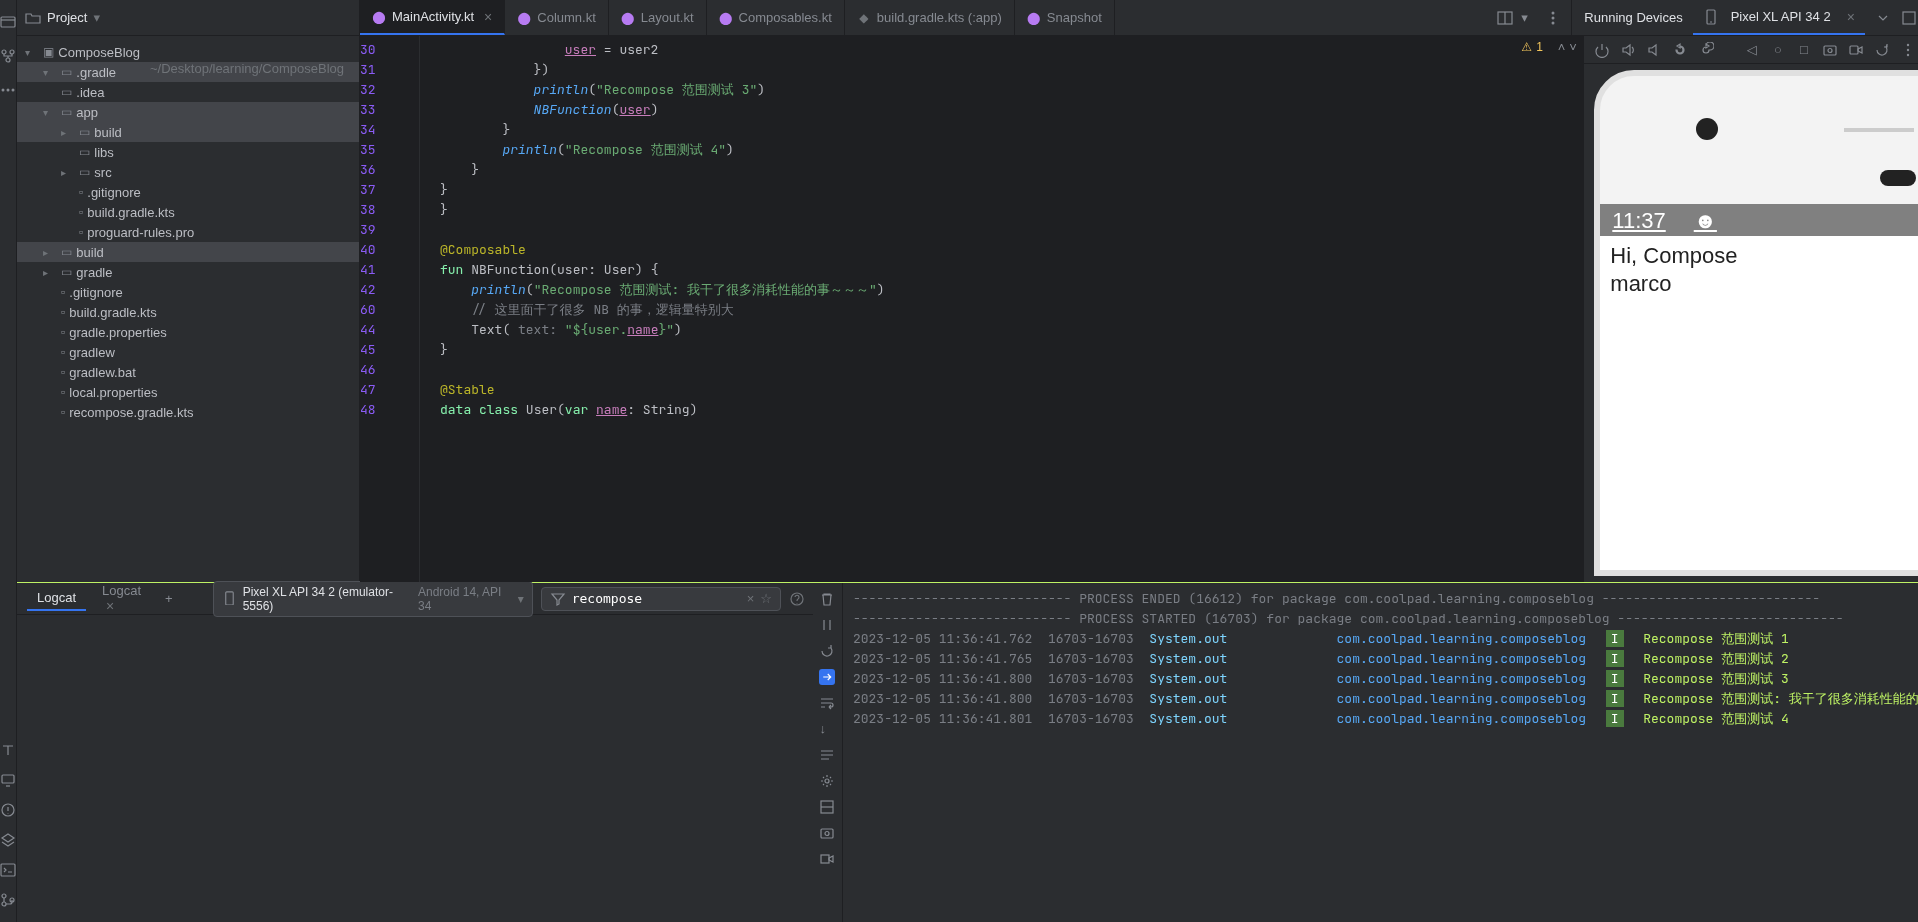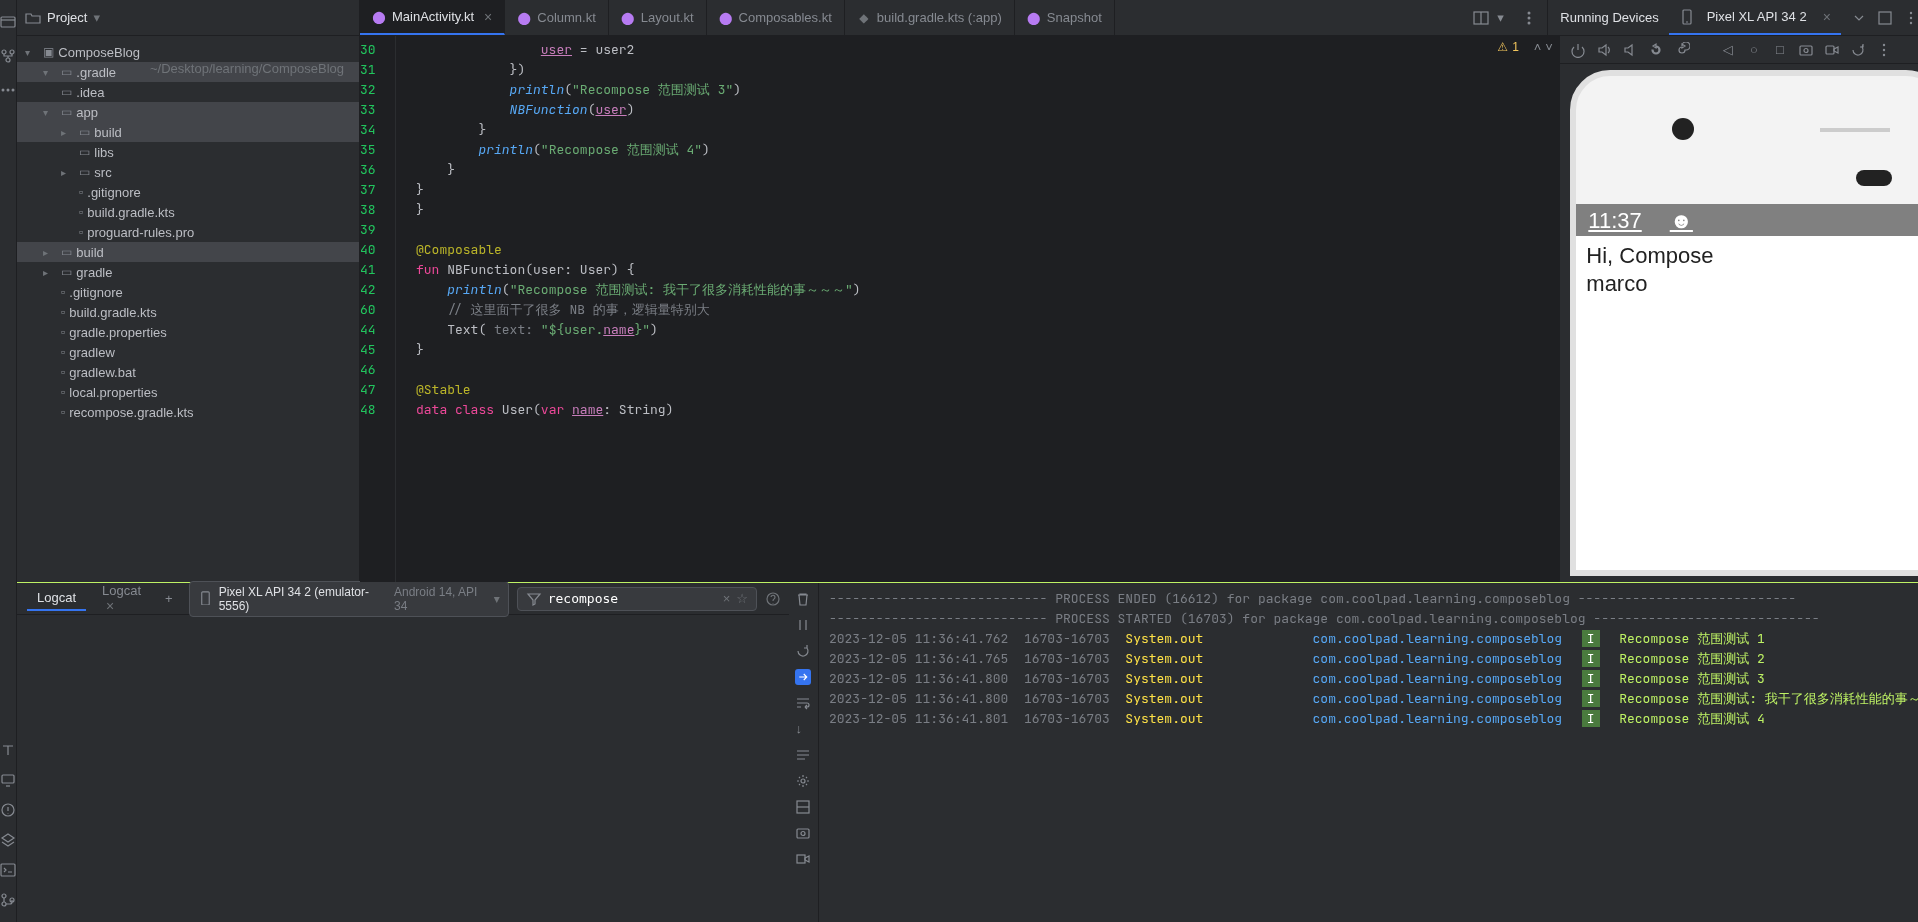--- a/index.html
+++ b/index.html
@@ -166,37 +166,37 @@
 }
 .code-block {
   flex: 1;
   display: flex;
   font-family: "JetBrains Mono", Consolas, monospace;
   font-size: 13px;
   line-height: 20px;
   overflow: hidden;
 }
 .gutter {
-  width: 36px;
+  width: 60px;
   text-align: left;
-  color: #22c55e;
+  color: #8b5cf6;
   padding-right: 20px;
   border-right: 1px solid #2b2d30;
   padding-top: 4px;
   background: #1e1f22;
 }
 .code-lines {
   flex: 1;
   padding-left: 20px;
   padding-top: 4px;
   white-space: pre;
   position: relative;
 }
 .code-line { height: 20px; }
-.tok-keyword { color: #ec4899; }
+.tok-keyword { color: #86efac; }
 .tok-annotation { color: #bbb529; }
 .tok-string { color: #6aab73; }
 .tok-comment { color: #7a7e85; }
 .tok-func { color: #57a8f5; font-style: italic; }
 .tok-var { color: #c77dbb; text-decoration: underline; }
 .tok-type { color: #bcbec4; }
 .warning-badge {
   position: absolute;
   top: 4px;
   right: 40px;
@@ -360,20 +360,21 @@
 .device-select {
   background: #383a3e;
   border: 1px solid #4e5157;
   border-radius: 4px;
   padding: 3px 8px;
   display: flex;
   align-items: center;
   gap: 6px;
   font-size: 12px;
   width: 320px;
+  margin-left: 24px;
 }
 .filter-input {
   flex: 1;
   background: #383a3e;
   border: 1px solid #4e5157;
   border-radius: 4px;
   padding: 3px 8px;
   display: flex;
   align-items: center;
   gap: 6px;
@@ -403,21 +404,21 @@
 .logcat-output {
   flex: 1;
   padding: 6px 10px;
   font-family: "JetBrains Mono", Consolas, monospace;
   font-size: 13px;
   line-height: 20px;
   overflow: auto;
 }
 .log-line { white-space: pre; }
 .log-dim { color: #7a7e85; }
-.log-tag { color: #fde047; }
+.log-tag { color: #7dd3fc; }
 .log-pkg { color: #57a8f5; }
 .log-level {
   background: #4a7a3e;
   color: #fff;
   padding: 0 5px;
   margin: 0 4px;
 }
 .log-msg { color: #bef264; }
 .right-rail {
   width: 32px;

